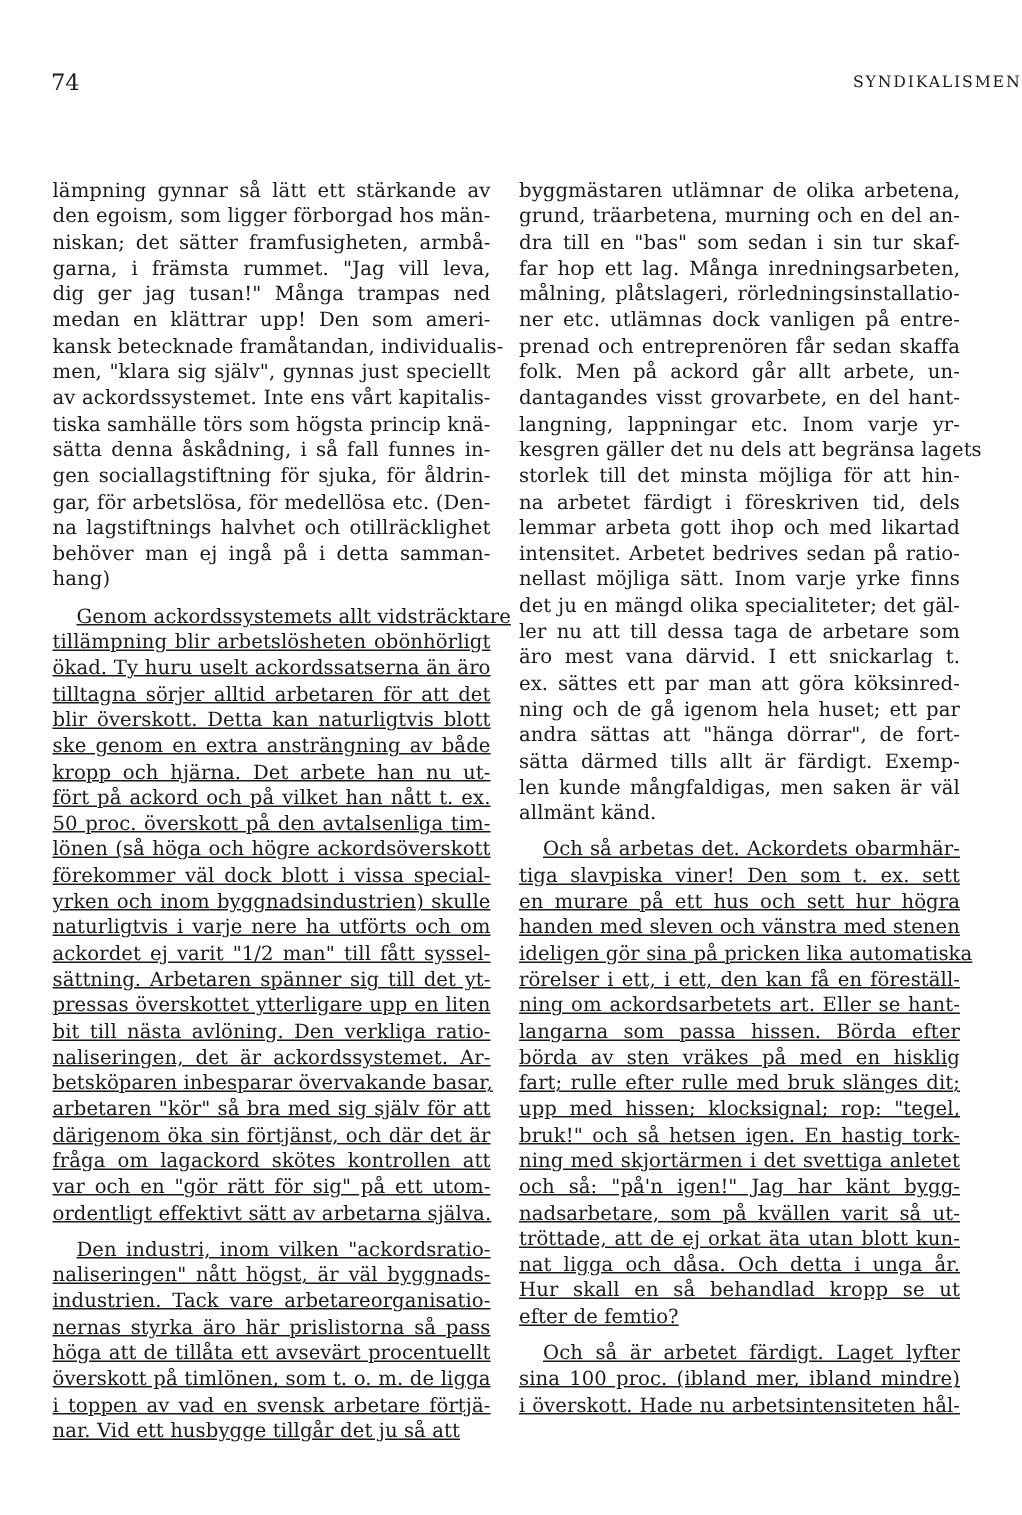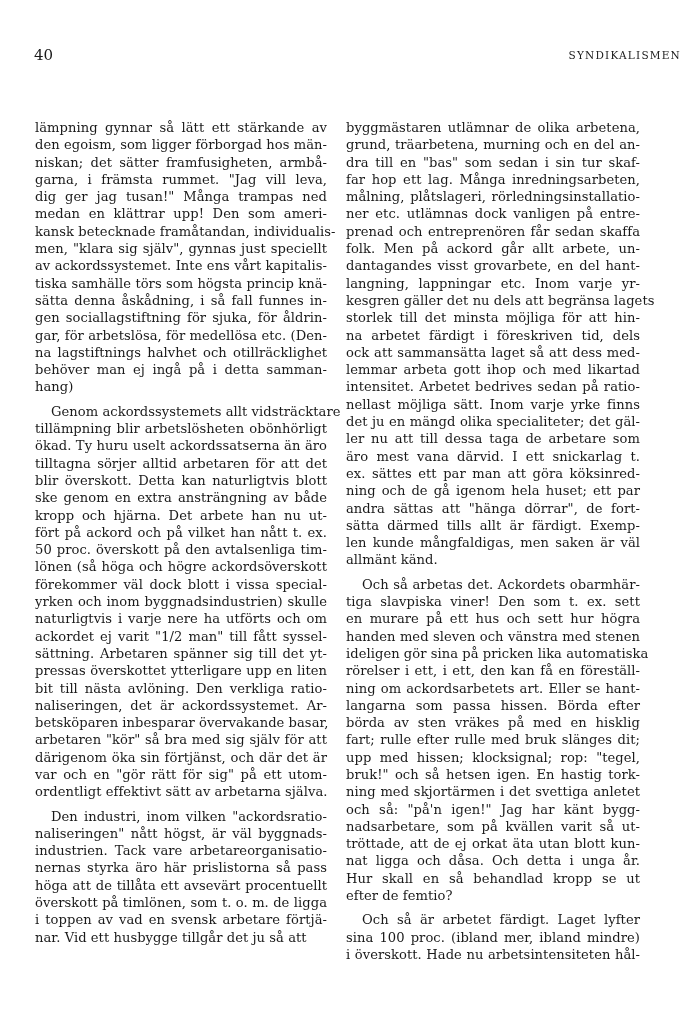--- a/index.html
+++ b/index.html
@@ -15,34 +15,34 @@
   .running-head {
     position: absolute; left: 0; right: 0; top: 47px; text-align: right;
     font-size: 10.5px; letter-spacing: 1.2px; line-height: 16px;
   }
   .column {
     position: absolute; top: 87px; width: 292px; margin-top: 32px;
   }
   .col-left { left: 35px; }
   .col-right { left: 346px; width: 294px; }
   .para { margin: 0; }
-  .para + .para { margin-top: 7px; }
+  .para + .para { margin-top: 7px; text-decoration: underline; }
   .line {
     display: block; height: 17.3px; line-height: 17.3px;
     font-size: 13.1px; white-space: nowrap;
     text-align: justify; text-align-last: justify;
     letter-spacing: 0.05px;
   }
   .line.last { text-align-last: left; }
   .line.indent { padding-left: 16px; }
 </style>
 </head>
 <body>
 
-<div class="page-number">40</div>
+<div class="page-number">74</div>
 <div class="running-head">SYNDIKALISMEN</div>
 
 <div class="column col-left" id="col-left">
     <div class="para">
       <span class="line">lämpning gynnar så lätt ett stärkande av</span>
       <span class="line">den egoism, som ligger förborgad hos män-</span>
       <span class="line">niskan; det sätter framfusigheten, armbå-</span>
       <span class="line">garna, i främsta rummet. "Jag vill leva,</span>
       <span class="line">dig ger jag tusan!" Många trampas ned</span>
       <span class="line">medan en klättrar upp! Den som ameri-</span>
@@ -72,20 +72,21 @@
       <span class="line">yrken och inom byggnadsindustrien) skulle</span>
       <span class="line">naturligtvis i varje nere ha utförts och om</span>
       <span class="line">ackordet ej varit "1/2 man" till fått syssel-</span>
       <span class="line">sättning. Arbetaren spänner sig till det yt-</span>
       <span class="line">pressas överskottet ytterligare upp en liten</span>
       <span class="line">bit till nästa avlöning. Den verkliga ratio-</span>
       <span class="line">naliseringen, det är ackordssystemet. Ar-</span>
       <span class="line">betsköparen inbesparar övervakande basar,</span>
       <span class="line">arbetaren "kör" så bra med sig själv för att</span>
       <span class="line">därigenom öka sin förtjänst, och där det är</span>
+      <span class="line">fråga om lagackord skötes kontrollen att</span>
       <span class="line">var och en "gör rätt för sig" på ett utom-</span>
       <span class="line last">ordentligt effektivt sätt av arbetarna själva.</span>
     </div>
     <div class="para">
       <span class="line indent">Den industri, inom vilken "ackordsratio-</span>
       <span class="line">naliseringen" nått högst, är väl byggnads-</span>
       <span class="line">industrien. Tack vare arbetareorganisatio-</span>
       <span class="line">nernas styrka äro här prislistorna så pass</span>
       <span class="line">höga att de tillåta ett avsevärt procentuellt</span>
       <span class="line">överskott på timlönen, som t. o. m. de ligga</span>
@@ -101,21 +102,20 @@
       <span class="line">far hop ett lag. Många inredningsarbeten,</span>
       <span class="line">målning, plåtslageri, rörledningsinstallatio-</span>
       <span class="line">ner etc. utlämnas dock vanligen på entre-</span>
       <span class="line">prenad och entreprenören får sedan skaffa</span>
       <span class="line">folk. Men på ackord går allt arbete, un-</span>
       <span class="line">dantagandes visst grovarbete, en del hant-</span>
       <span class="line">langning, lappningar etc. Inom varje yr-</span>
       <span class="line">kesgren gäller det nu dels att begränsa lagets</span>
       <span class="line">storlek till det minsta möjliga för att hin-</span>
       <span class="line">na arbetet färdigt i föreskriven tid, dels</span>
-      <span class="line">ock att sammansätta laget så att dess med-</span>
       <span class="line">lemmar arbeta gott ihop och med likartad</span>
       <span class="line">intensitet. Arbetet bedrives sedan på ratio-</span>
       <span class="line">nellast möjliga sätt. Inom varje yrke finns</span>
       <span class="line">det ju en mängd olika specialiteter; det gäl-</span>
       <span class="line">ler nu att till dessa taga de arbetare som</span>
       <span class="line">äro mest vana därvid. I ett snickarlag t.</span>
       <span class="line">ex. sättes ett par man att göra köksinred-</span>
       <span class="line">ning och de gå igenom hela huset; ett par</span>
       <span class="line">andra sättas att "hänga dörrar", de fort-</span>
       <span class="line">sätta därmed tills allt är färdigt. Exemp-</span>

